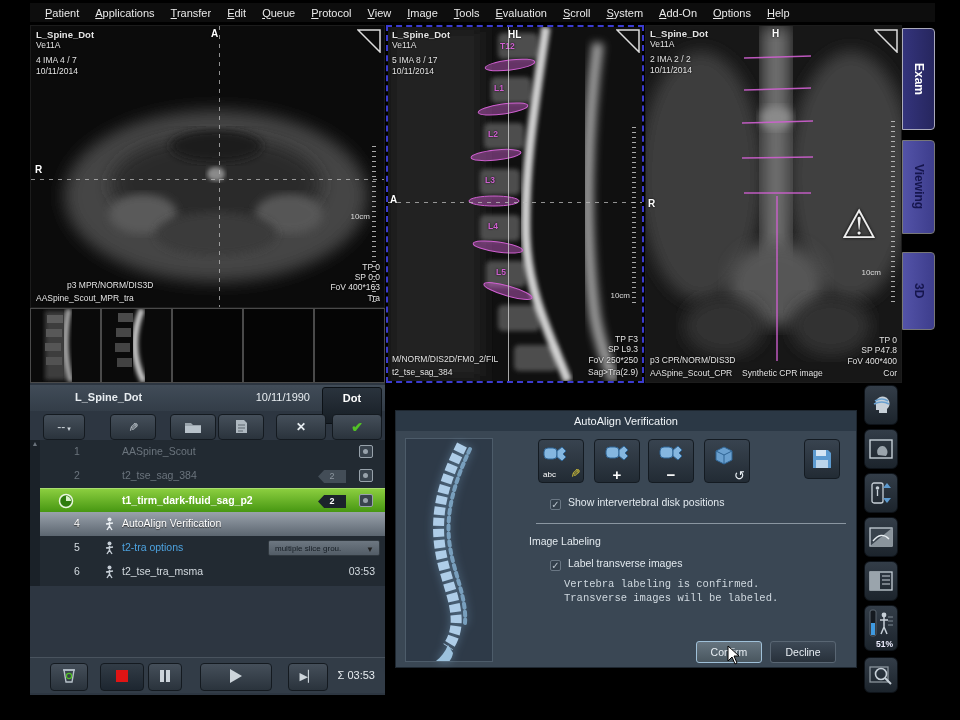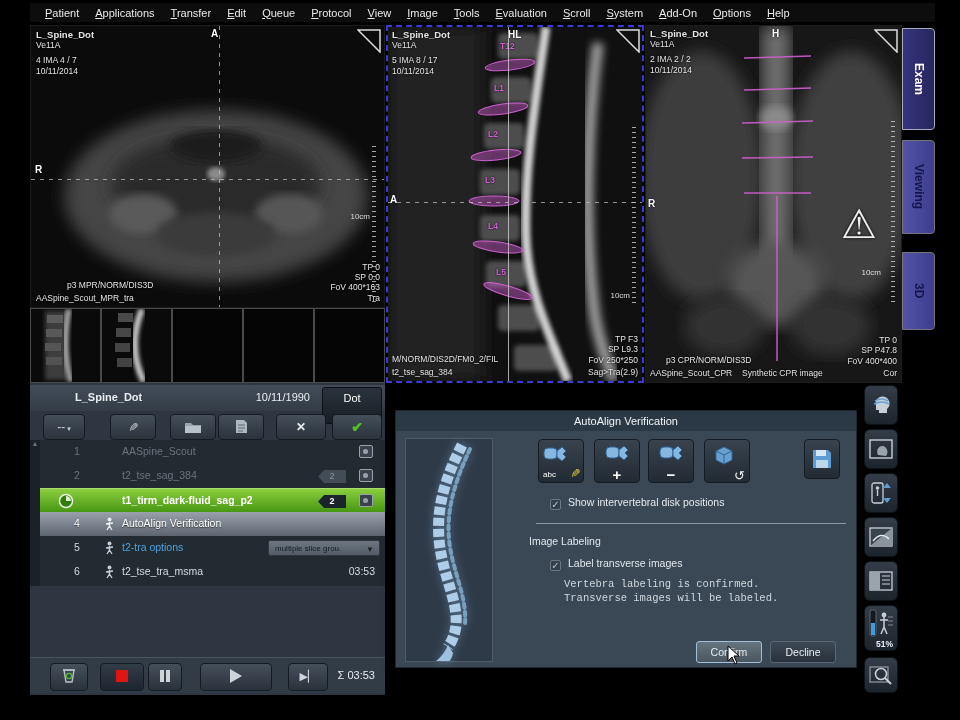--- a/index.html
+++ b/index.html
@@ -52,21 +52,21 @@
     border:1px solid #aab; }
 
   
   #leftpanel { position:absolute; left:30px; top:383px; width:355px; height:312px;
     background:#2d3641; }
   #banner { position:absolute; left:0; top:2px; width:355px; height:26px;
     background:linear-gradient(#414c58,#333d48); color:#e8edf1; font-size:11px; }
   #banner .pname { position:absolute; left:45px; top:6px; font-weight:bold; }
   #banner .pdob { position:absolute; right:75px; top:6px; }
   .dot-btn { position:absolute; right:3px; top:2px; width:60px; height:37px;
-    background:linear-gradient(#2a333d,#171e25); color:#fff; font-size:11px; font-weight:normal;
+    background:linear-gradient(#2a333d,#171e25); color:#fff; font-size:11px; font-weight:bold;
     border:1px solid #0c1116; border-radius:3px; text-align:center; line-height:20px; cursor:pointer; }
   .tbtn { position:absolute; height:26px; background:linear-gradient(#454f5a,#2a333c);
     border:1px solid #141a20; border-radius:4px; color:#cdd5db; text-align:center;
     font-size:12px; line-height:24px; cursor:pointer; }
   #qlist { position:absolute; left:10px; top:57px; width:345px; height:146px; background:#222a32; }
   #qscroll { position:absolute; left:0; top:57px; width:10px; height:146px; background:#1a2128;
     color:#6a737c; font-size:7px; text-align:center; }
   .qrow { position:absolute; left:0; width:345px; height:24px; color:#d4dbe0; font-size:10.5px; }
   .qrow .num { position:absolute; left:30px; top:5px; width:14px; text-align:center; }
   .qrow .nm  { position:absolute; left:82px; top:5px; }
@@ -313,21 +313,21 @@
     </svg>
     <div class="ann" style="left:4px; top:2px;"><b>L_Spine_Dot</b></div>
     <div class="ann" style="left:4px; top:13px;">Ve11A</div>
     <div class="ann" style="left:4px; top:28px;">2 IMA 2 / 2</div>
     <div class="ann" style="left:4px; top:39px;">10/11/2014</div>
     <div class="marker" style="left:126px; top:2px;">H</div>
     <div class="marker" style="left:2px; top:172px;">R</div>
     <div class="warn" style="left:195px; top:178px;">⚠</div>
     <div class="ruler" style="right:6px; top:95px; height:185px;"></div>
     <div class="scale-label" style="right:20px; top:242px;">10cm</div>
-    <div class="ann" style="left:20px; bottom:16px;">p3 CPR/NORM/DIS3D</div>
+    <div class="ann" style="left:4px; bottom:16px;">p3 CPR/NORM/DIS3D</div>
     <div class="ann" style="left:4px; bottom:3px;">AASpine_Scout_CPR</div>
     <div class="ann" style="left:96px; bottom:3px;">Synthetic CPR image</div>
     <div class="ann r" style="right:4px; bottom:36px;">TP 0</div>
     <div class="ann r" style="right:4px; bottom:26px;">SP P47.8</div>
     <div class="ann r" style="right:4px; bottom:15px;">FoV 400*400</div>
     <div class="ann r" style="right:4px; bottom:3px;text-align:center;">Cor</div>
     <svg class="corner-glyph" style="right:3px; top:3px;" viewBox="0 0 24 24">
       <path d="M1,1 L23,1 L23,23 Z" fill="none" stroke="#ddd" stroke-width="1.5"></path>
     </svg>
   </div>

